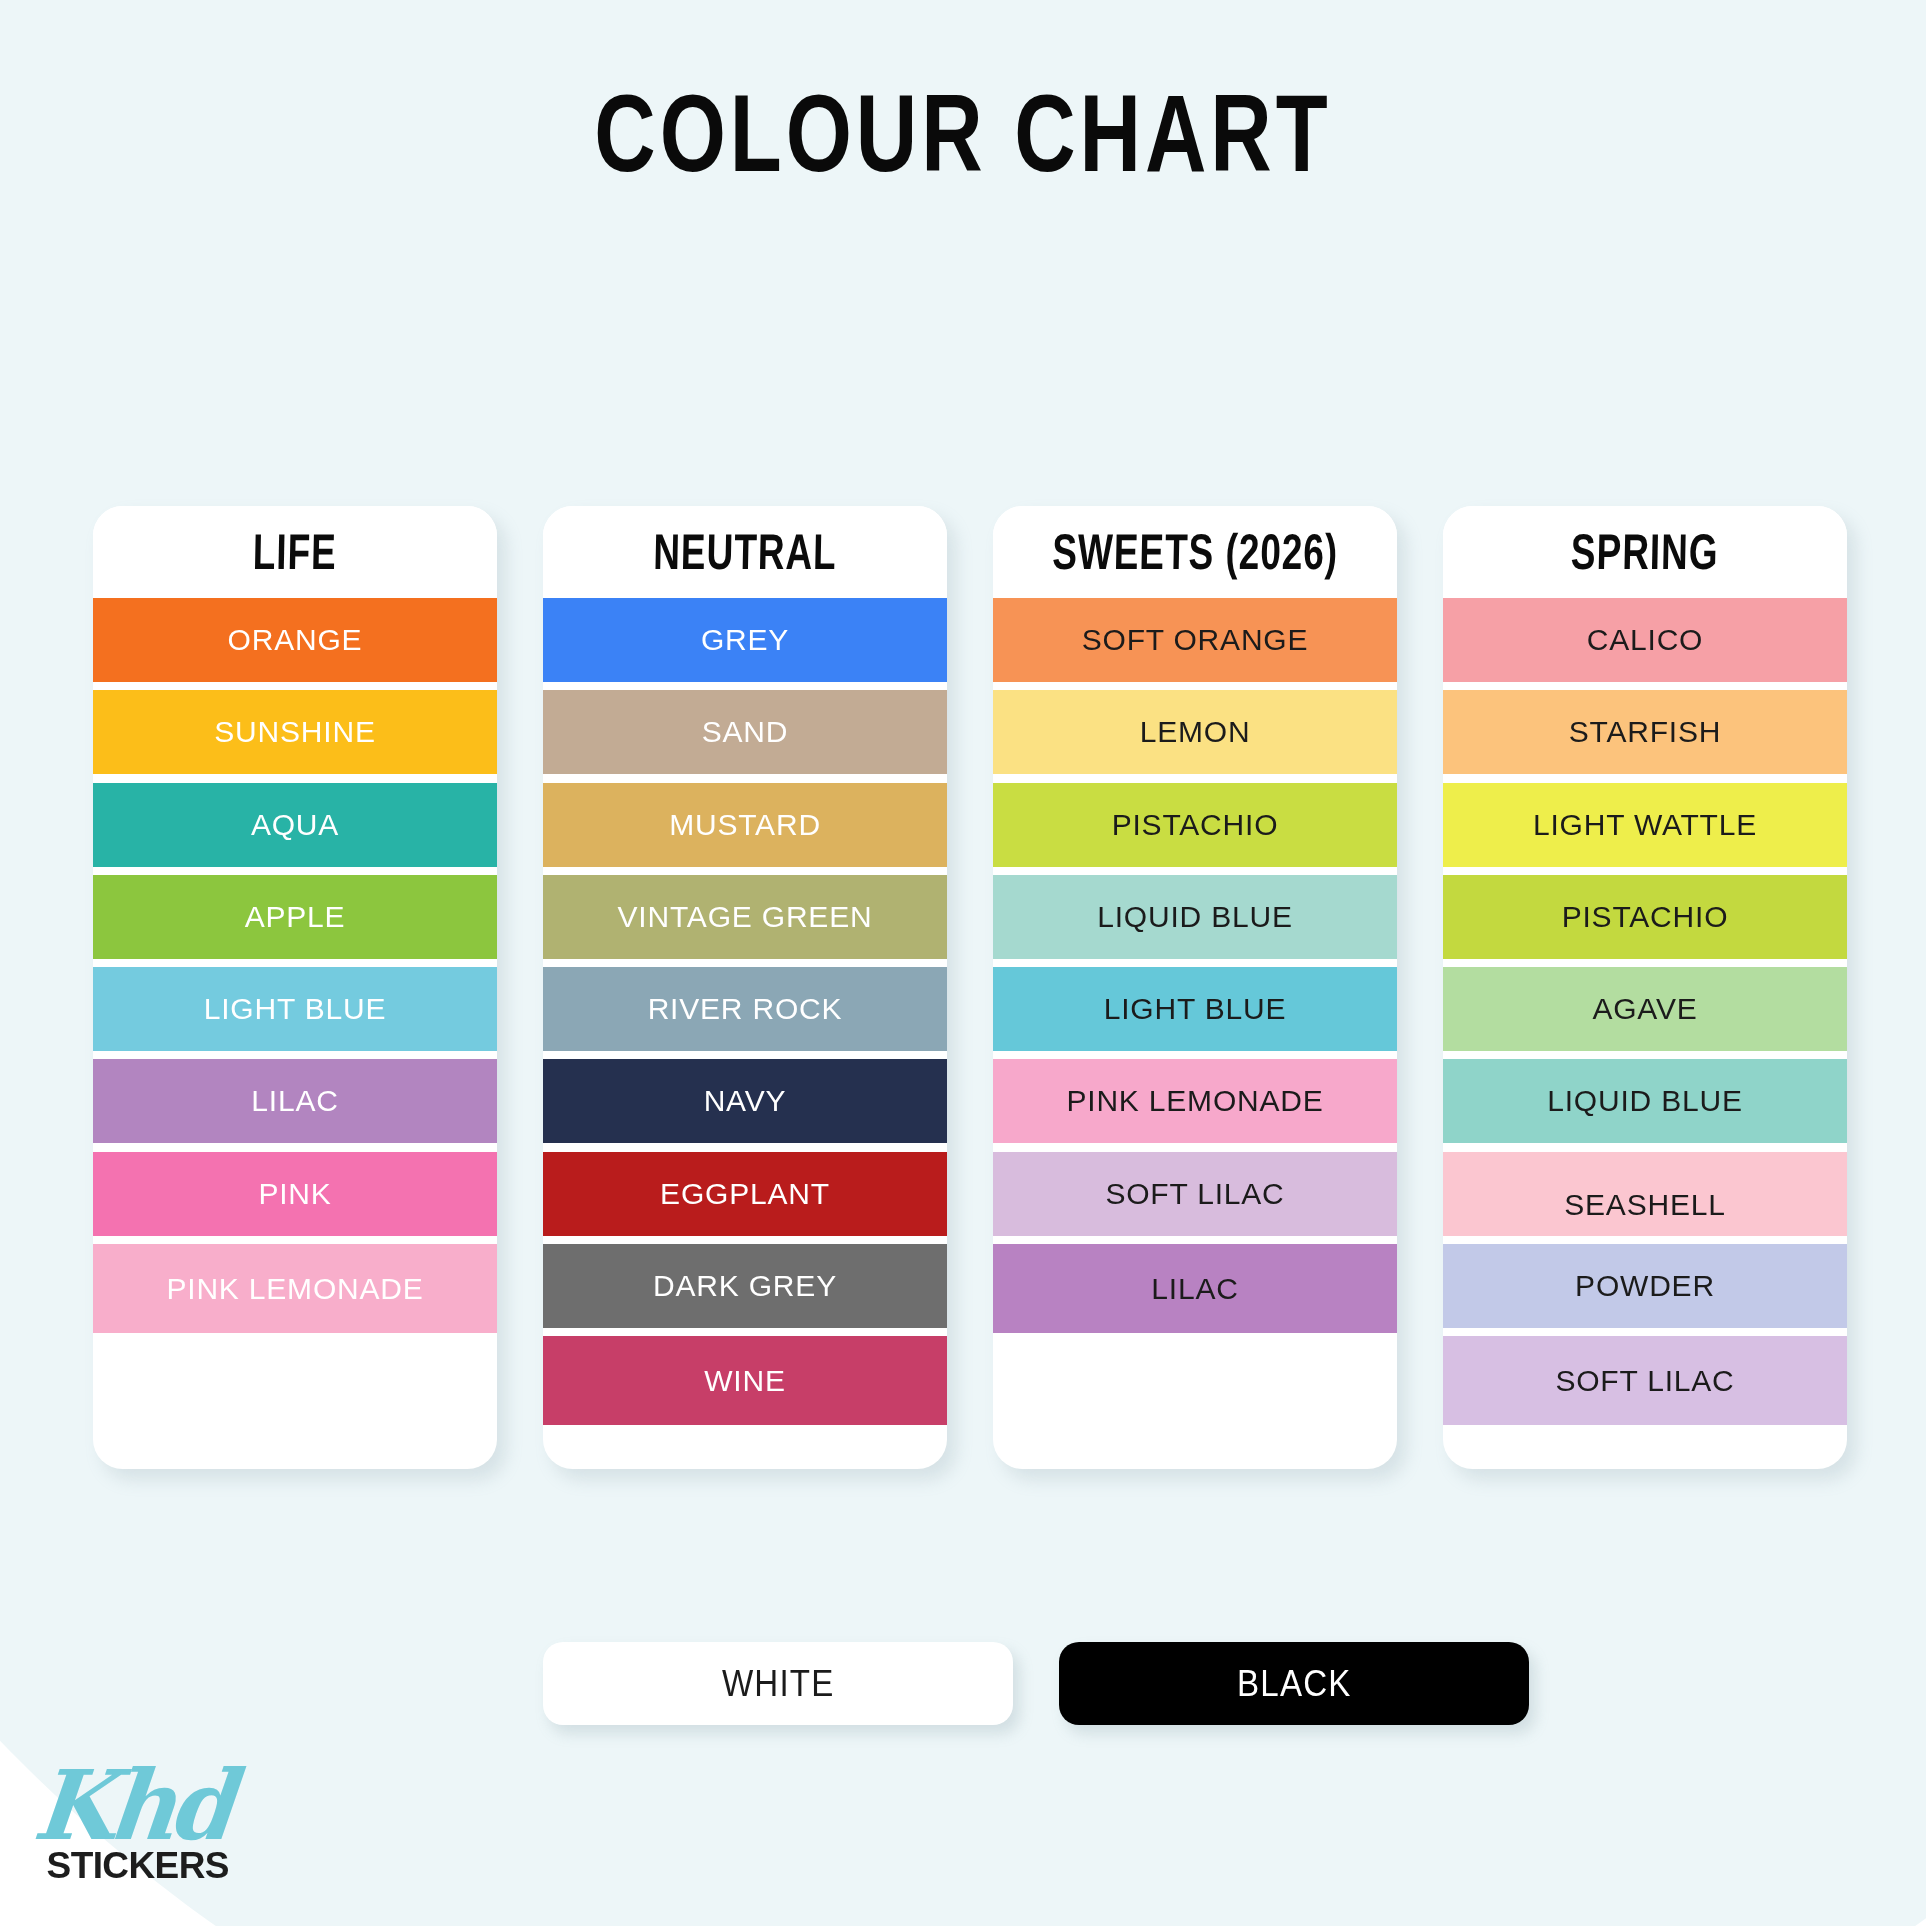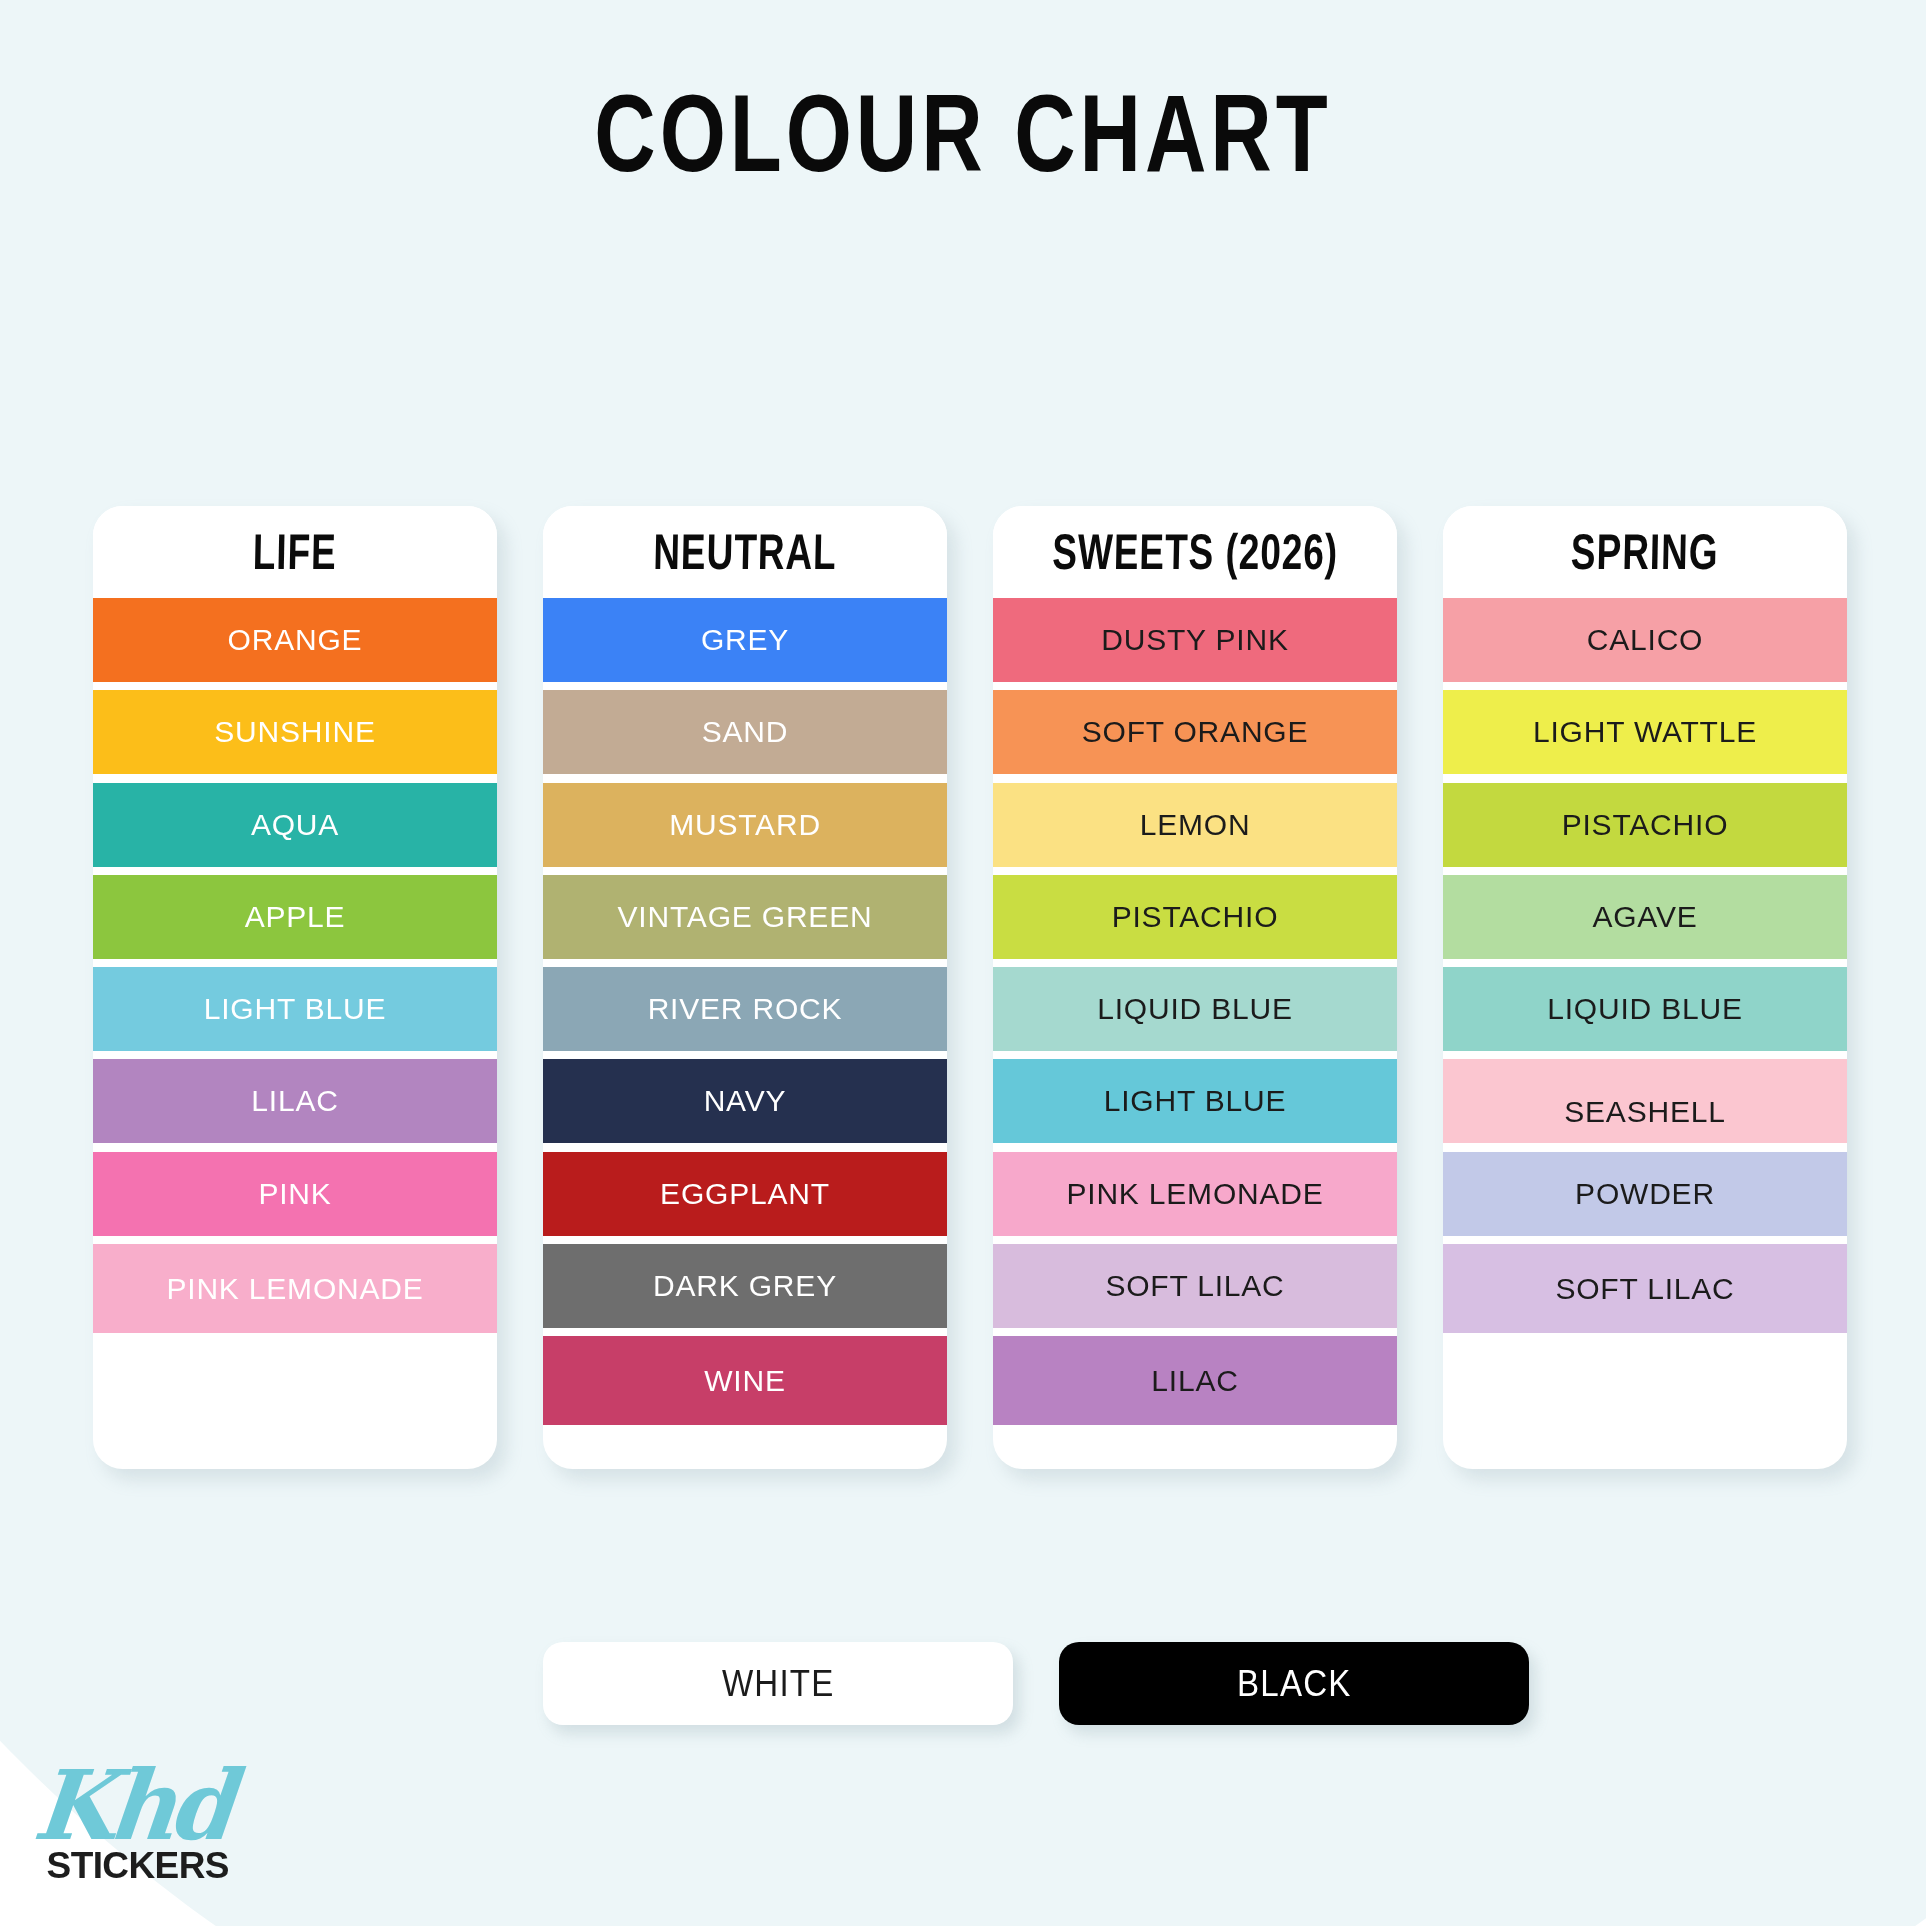--- a/index.html
+++ b/index.html
@@ -227,23 +227,20 @@
         <div class="swatch" style="background: rgb(199, 62, 104);">
           <span class="swatch-label" style="color: rgb(255, 255, 255);">WINE</span>
         </div>
       </div>
     </div>
     <div class="palette-card">
       <div class="card-header">
         <span class="card-header-text">SWEETS (2026)</span>
       </div>
       <div class="swatch-list">
-        <div class="swatch" style="background: rgb(239, 106, 125);">
-          <span class="swatch-label" style="color: rgb(27, 27, 27);">DUSTY PINK</span>
-        </div>
         <div class="swatch" style="background: rgb(247, 147, 85);">
           <span class="swatch-label" style="color: rgb(27, 27, 27);">SOFT ORANGE</span>
         </div>
         <div class="swatch" style="background: rgb(251, 225, 131);">
           <span class="swatch-label" style="color: rgb(27, 27, 27);">LEMON</span>
         </div>
         <div class="swatch" style="background: rgb(201, 221, 66);">
           <span class="swatch-label" style="color: rgb(27, 27, 27);">PISTACHIO</span>
         </div>
         <div class="swatch" style="background: rgb(165, 217, 207);">
@@ -263,20 +260,23 @@
         </div>
       </div>
     </div>
     <div class="palette-card">
       <div class="card-header">
         <span class="card-header-text">SPRING</span>
       </div>
       <div class="swatch-list">
         <div class="swatch" style="background: rgb(246, 160, 166);">
           <span class="swatch-label" style="color: rgb(27, 27, 27);">CALICO</span>
+        </div>
+        <div class="swatch" style="background: rgb(252, 195, 124);">
+          <span class="swatch-label" style="color: rgb(27, 27, 27);">STARFISH</span>
         </div>
         <div class="swatch" style="background: rgb(238, 238, 75);">
           <span class="swatch-label" style="color: rgb(27, 27, 27);">LIGHT WATTLE</span>
         </div>
         <div class="swatch" style="background: rgb(195, 217, 63);">
           <span class="swatch-label" style="color: rgb(27, 27, 27);">PISTACHIO</span>
         </div>
         <div class="swatch" style="background: rgb(179, 221, 160);">
           <span class="swatch-label" style="color: rgb(27, 27, 27);">AGAVE</span>
         </div>

